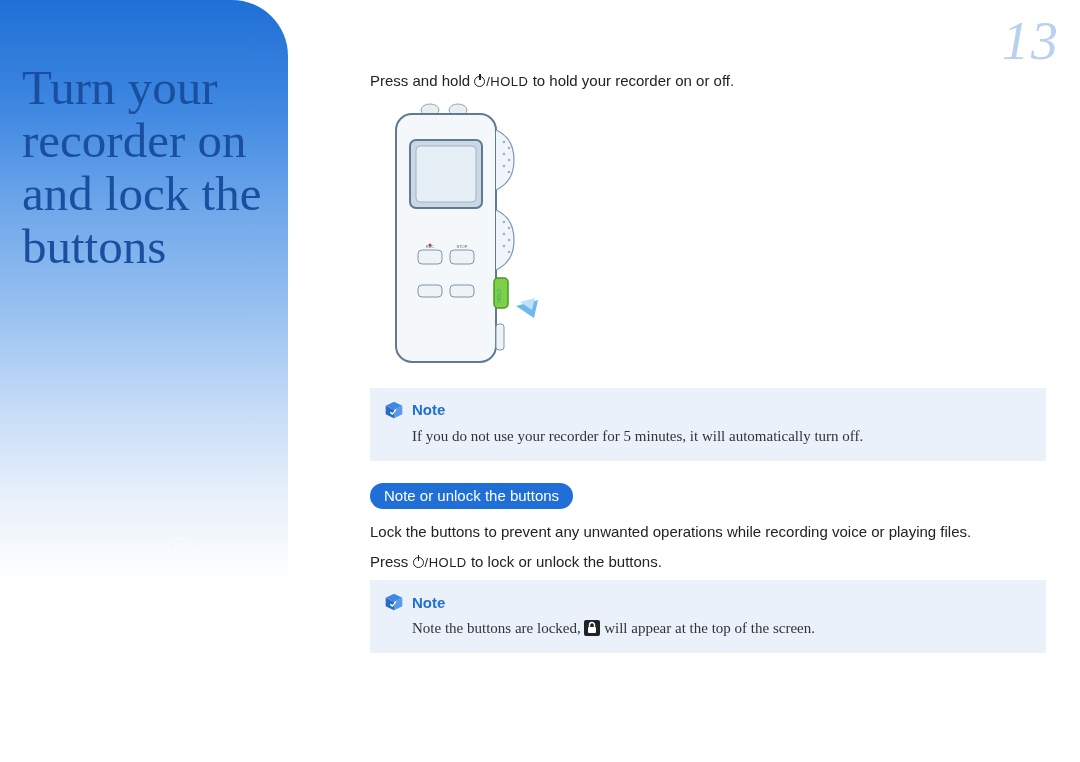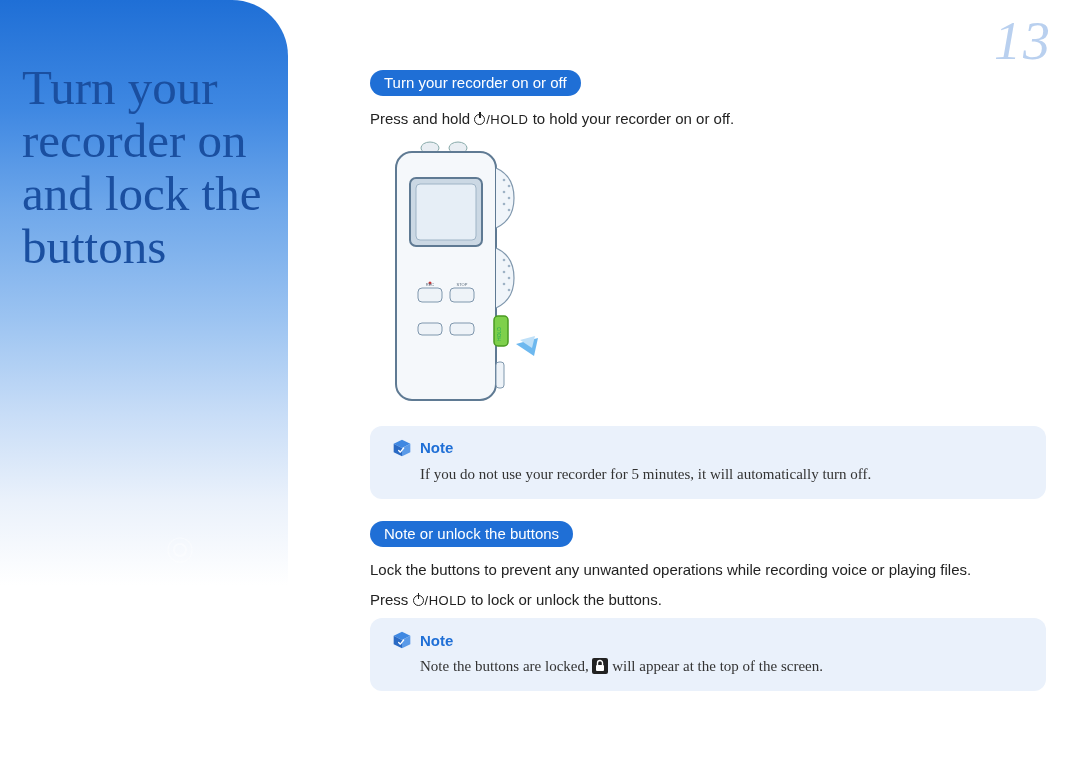--- a/index.html
+++ b/index.html
@@ -3,21 +3,21 @@
 <meta charset="utf-8">
 <style>
   * { box-sizing: border-box; margin: 0; padding: 0; }
   html, body { width: 1080px; height: 762px; overflow: hidden; font-family: Arial, Helvetica, sans-serif; background: #fff; }
 
   .page { position: relative; width: 1080px; height: 762px; }
 
   
   .page-number {
     position: absolute;
-    top: 10px; right: 28px;
+    top: 10px; right: 20px;
     font-family: Georgia, 'Times New Roman', serif;
     font-style: italic;
     font-size: 54px;
     color: #b9d0ef;
     letter-spacing: 2px;
   }
 
   
   .sidebar {
     position: absolute;
@@ -66,22 +66,22 @@
   }
   .body-text .smallcaps { font-variant: small-caps; letter-spacing: 0.5px; font-size: 13px; }
   .body-text .pwr { display:inline-block; width:11px; height:11px; border:1.5px solid #222; border-radius:50%; position:relative; vertical-align:-1px; margin-right:1px; }
   .body-text .pwr::after { content:""; position:absolute; top:-3px; left:4px; width:1.5px; height:6px; background:#222; }
 
   
   .device-wrap { position: relative; width: 180px; height: 270px; margin: 8px 0 18px 8px; }
 
   .note-box {
     background: #eaf1fb;
-    border-radius: 12px;
-    padding: 12px 22px 14px 22px;
+    border-radius: 0;
+    padding: 12px 22px 14px 14px;
     margin: 6px 0 22px 0;
   }
   .note-head { display:flex; align-items:center; gap:8px; margin-bottom:6px; }
   .note-label { color:#1f6fd6; font-weight:bold; font-size:15px; }
   .note-text { color:#333; font-size:15px; line-height:1.4; padding-left:28px;font-family:Liberation Serif, serif; }
   .note-icon { width:20px; height:20px; flex:0 0 20px; }
 </style>
 </head>
 <body>
 
@@ -107,21 +107,20 @@
         <circle cx="86" cy="150" r="16" stroke-width="1.2"></circle>
         <circle cx="86" cy="150" r="7" stroke-width="2"></circle>
         <circle cx="28" cy="176" r="8" stroke-width="1.5"></circle>
         <circle cx="28" cy="176" r="4" stroke-width="1.5"></circle>
       </g>
     </svg>
   </div>
 
   <div class="content">
 
-    <div class="pill">Turn your recorder on or off</div>
 
     <p class="body-text">
       <span>Press and hold </span><span class="pwr"></span><span class="smallcaps">/HOLD</span><span> to hold your recorder on or off.</span>
     </p>
 
     <div class="device-wrap">
       <svg width="180" height="270" viewBox="0 0 180 270">
 
         <g>
 

